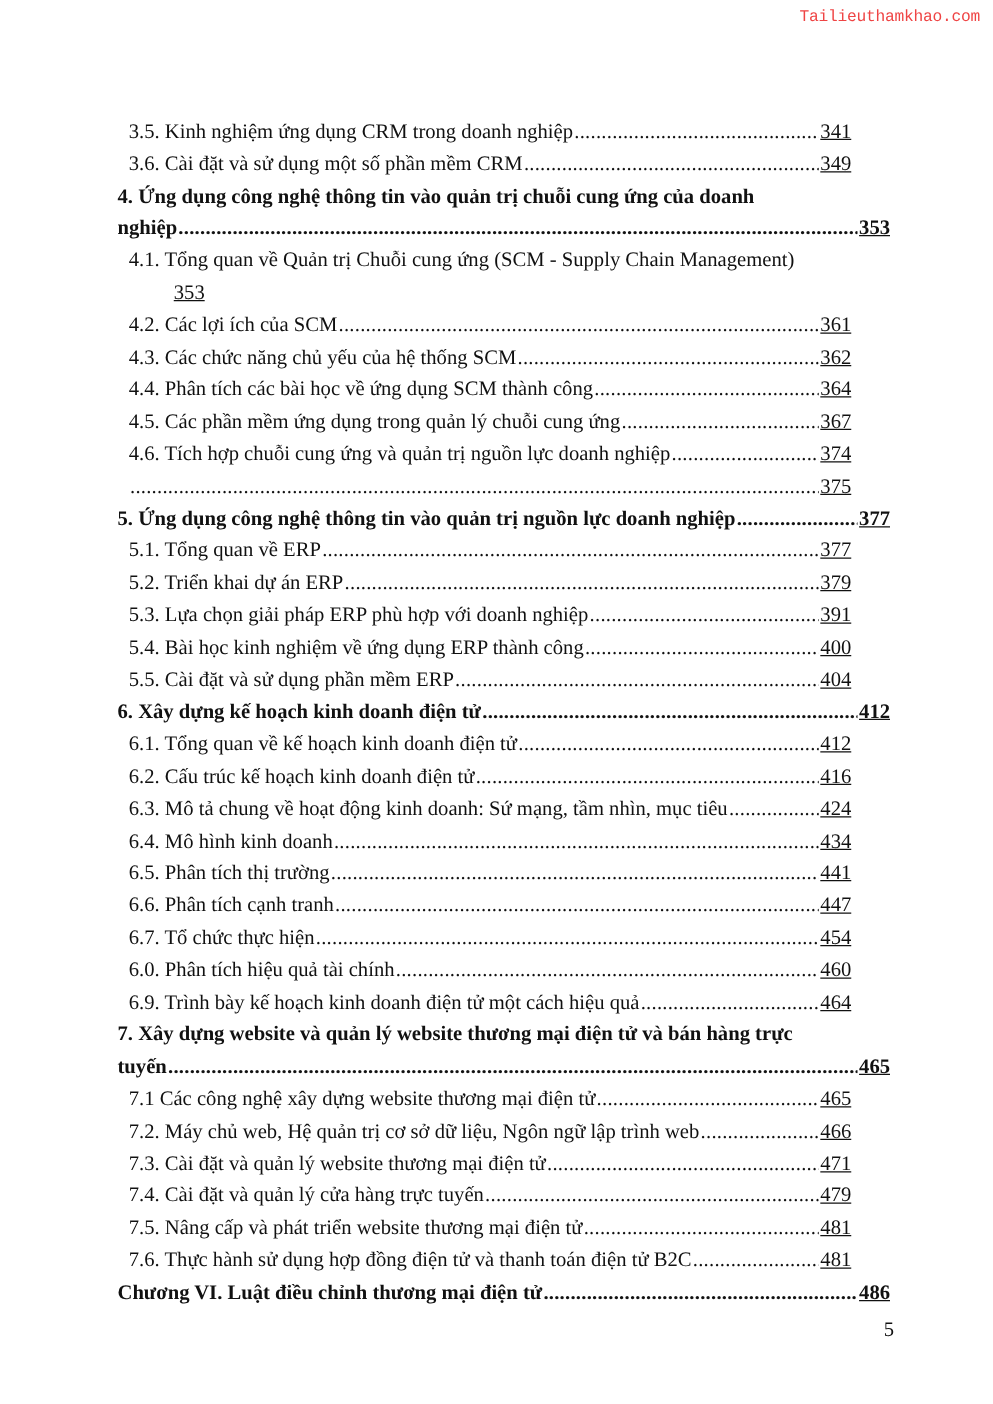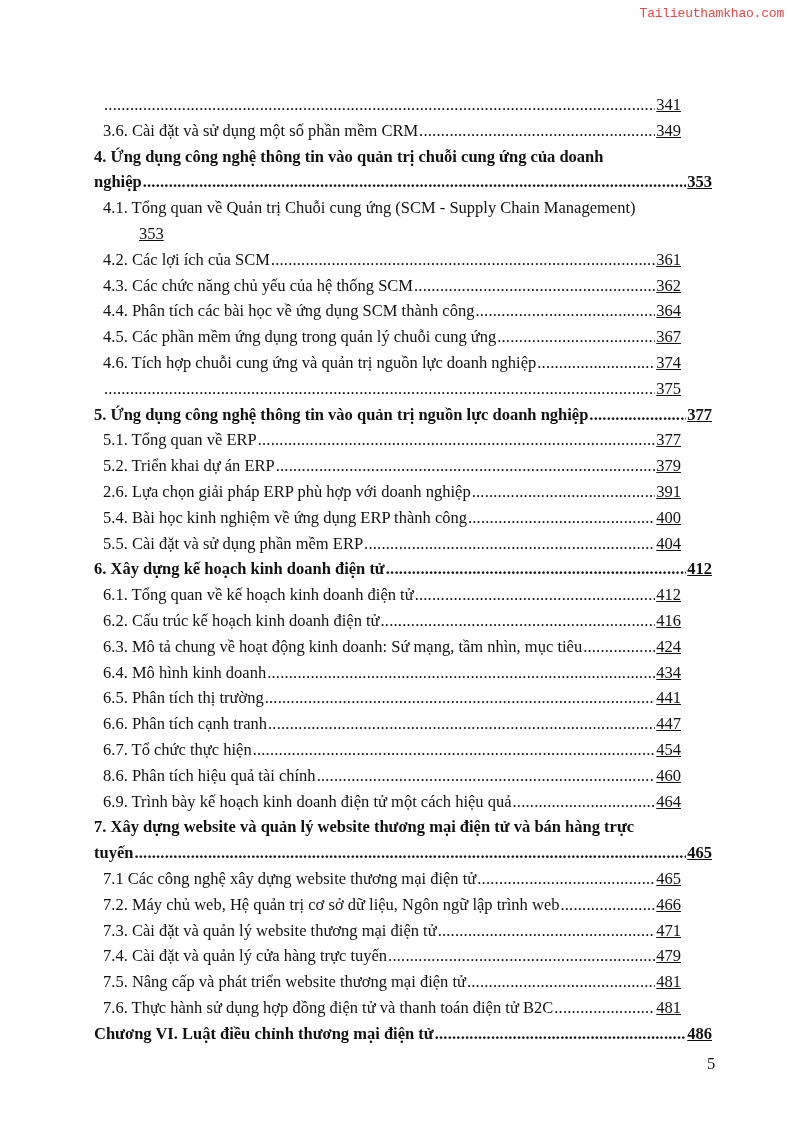--- a/index.html
+++ b/index.html
@@ -22,20 +22,21 @@
   .pagenum { position: absolute; left: 707px; top: 1054px; font-size: 16.5px; }
 </style>
 </head>
 <body>
 
 <div class="watermark">Tailieuthamkhao.com</div>
 
 <div class="toc">
 
   <div class="row l2">
+    <span class="t">3.5. Kinh nghiệm ứng dụng CRM trong doanh nghiệp</span>
     <span class="dots"></span>
     <span class="p">341</span>
   </div>
 
   <div class="row l2">
     <span class="t">3.6. Cài đặt và sử dụng một số phần mềm CRM</span>
     <span class="dots"></span>
     <span class="p">349</span>
   </div>
 
@@ -95,21 +96,21 @@
     <span class="t">5.1. Tổng quan về ERP</span>
     <span class="dots"></span>
     <span class="p">377</span>
   </div>
   <div class="row l2">
     <span class="t">5.2. Triển khai dự án ERP</span>
     <span class="dots"></span>
     <span class="p">379</span>
   </div>
   <div class="row l2">
-    <span class="t">2.6. Lựa chọn giải pháp ERP phù hợp với doanh nghiệp</span>
+    <span class="t">5.3. Lựa chọn giải pháp ERP phù hợp với doanh nghiệp</span>
     <span class="dots"></span>
     <span class="p">391</span>
   </div>
   <div class="row l2">
     <span class="t">5.4. Bài học kinh nghiệm về ứng dụng ERP thành công</span>
     <span class="dots"></span>
     <span class="p">400</span>
   </div>
   <div class="row l2">
     <span class="t">5.5. Cài đặt và sử dụng phần mềm ERP</span>
@@ -152,21 +153,21 @@
     <span class="t">6.6. Phân tích cạnh tranh</span>
     <span class="dots"></span>
     <span class="p">447</span>
   </div>
   <div class="row l2">
     <span class="t">6.7. Tổ chức thực hiện</span>
     <span class="dots"></span>
     <span class="p">454</span>
   </div>
   <div class="row l2">
-    <span class="t">8.6. Phân tích hiệu quả tài chính</span>
+    <span class="t">6.0. Phân tích hiệu quả tài chính</span>
     <span class="dots"></span>
     <span class="p">460</span>
   </div>
   <div class="row l2">
     <span class="t">6.9. Trình bày kế hoạch kinh doanh điện tử một cách hiệu quả</span>
     <span class="dots"></span>
     <span class="p">464</span>
   </div>
 
   <div class="row l1 wrap">

